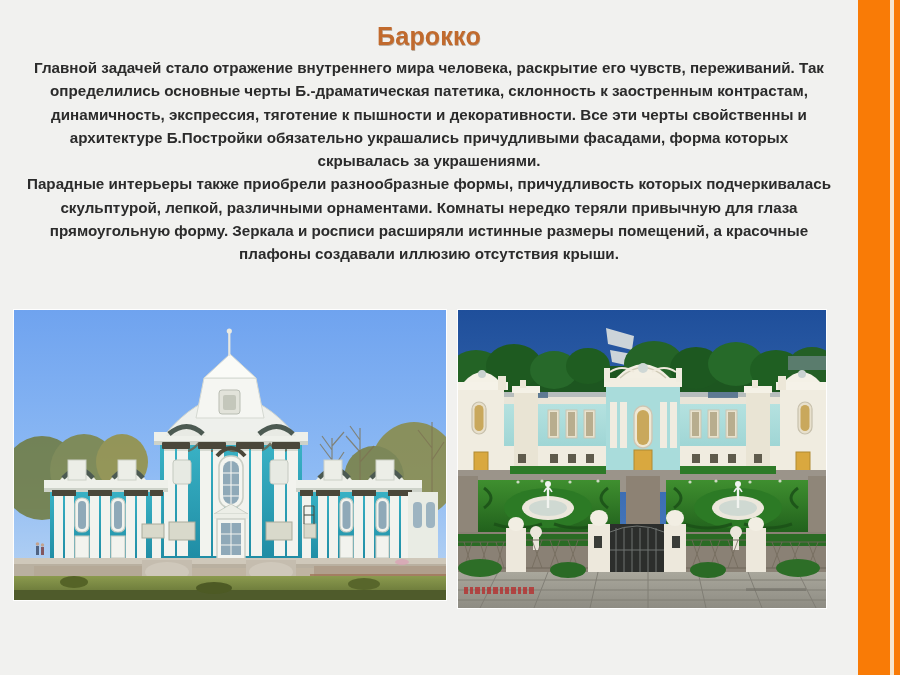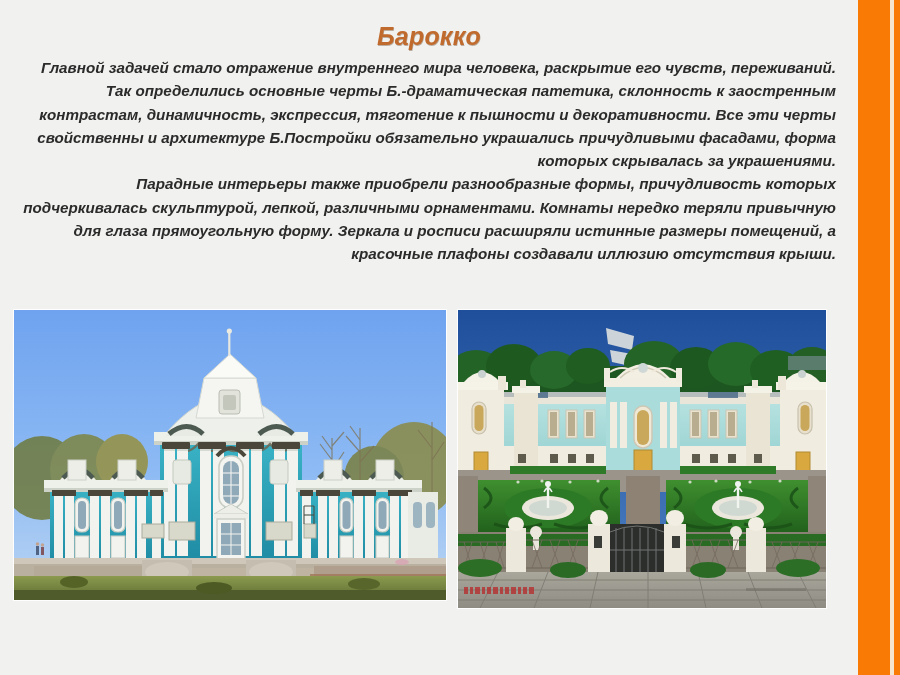--- a/index.html
+++ b/index.html
@@ -20,35 +20,35 @@
     position:absolute; left:890px; top:0; width:4px; height:675px;
     background:#f6e6cf;
   }
   #deco-bar-edge {
     position:absolute; left:894px; top:0; width:6px; height:675px;
     background:#f97b06;
   }
 
   
   #slide-content {
-    position:absolute; left:0; top:0; width:858px; height:675px;font-style:italic;
+    position:absolute; left:0; top:0; width:858px; height:675px;
   }
 
   #page-title {
     position:absolute; left:0; top:22px; width:858px;
     text-align:center;
     font-size:25px; font-weight:bold;
     color:#c16a2d;
     letter-spacing:.2px;
     text-shadow:0.5px 0.5px 0 rgba(90,45,10,.35);
   }
 
   #body-text {
     position:absolute; left:22px; top:56px; width:814px;
-    text-align:right;
+    text-align:center;
     font-size:15.2px;
     line-height:23.3px;
     color:#2b2b2b;
     font-weight:600;
   }
   #body-text p { margin:0; }
 
   
   .photo {
     position:absolute;

